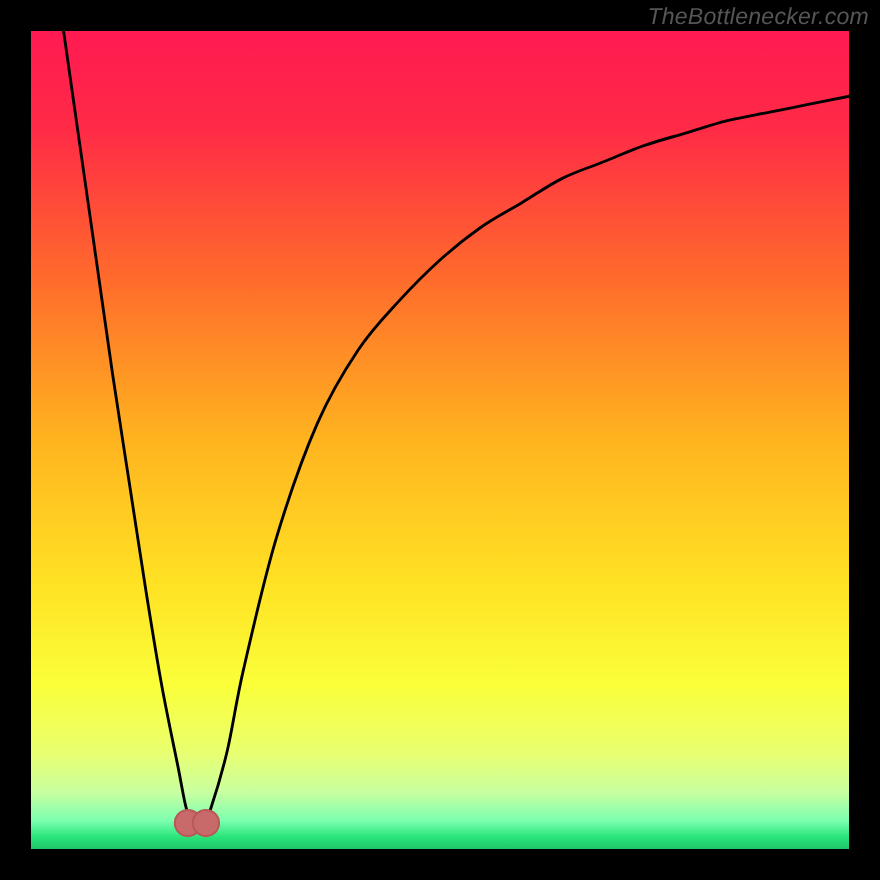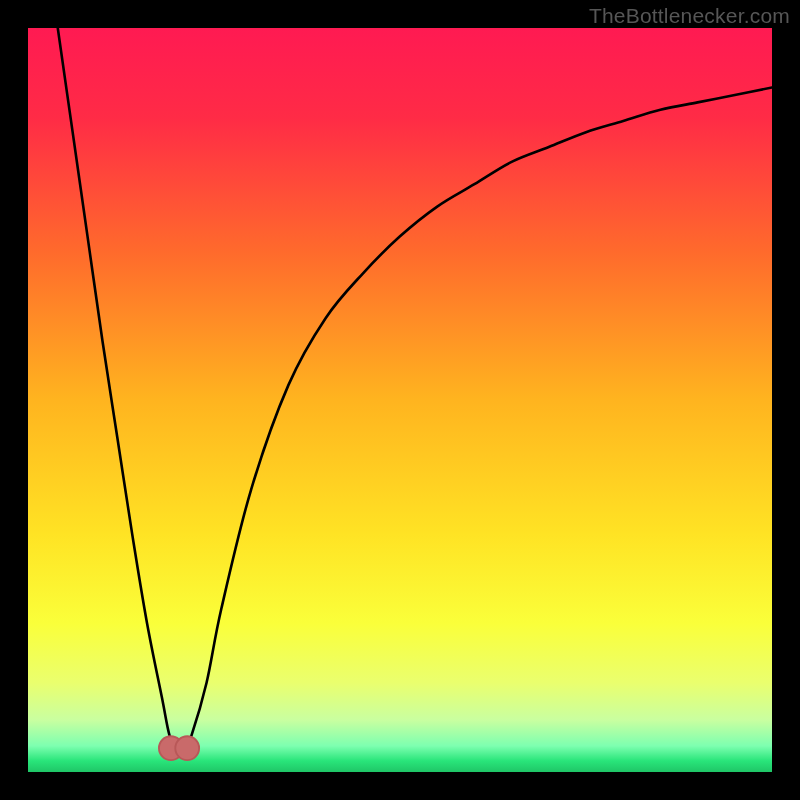--- a/index.html
+++ b/index.html
@@ -35,20 +35,21 @@
     height: 100%;
   }
   .watermark {
     position: absolute;
     top: 4px;
     right: 10px;
     font-size: 21px;
     font-weight: 500;
     color: #565656;
     letter-spacing: 0.2px;
+    font-style: italic;
   }
 </style>
 </head>
 <body>
 
 <div class="frame">
 
   <div class="plot-area">
     <svg class="gradient" viewBox="0 0 100 100" preserveAspectRatio="none">
       <defs>

